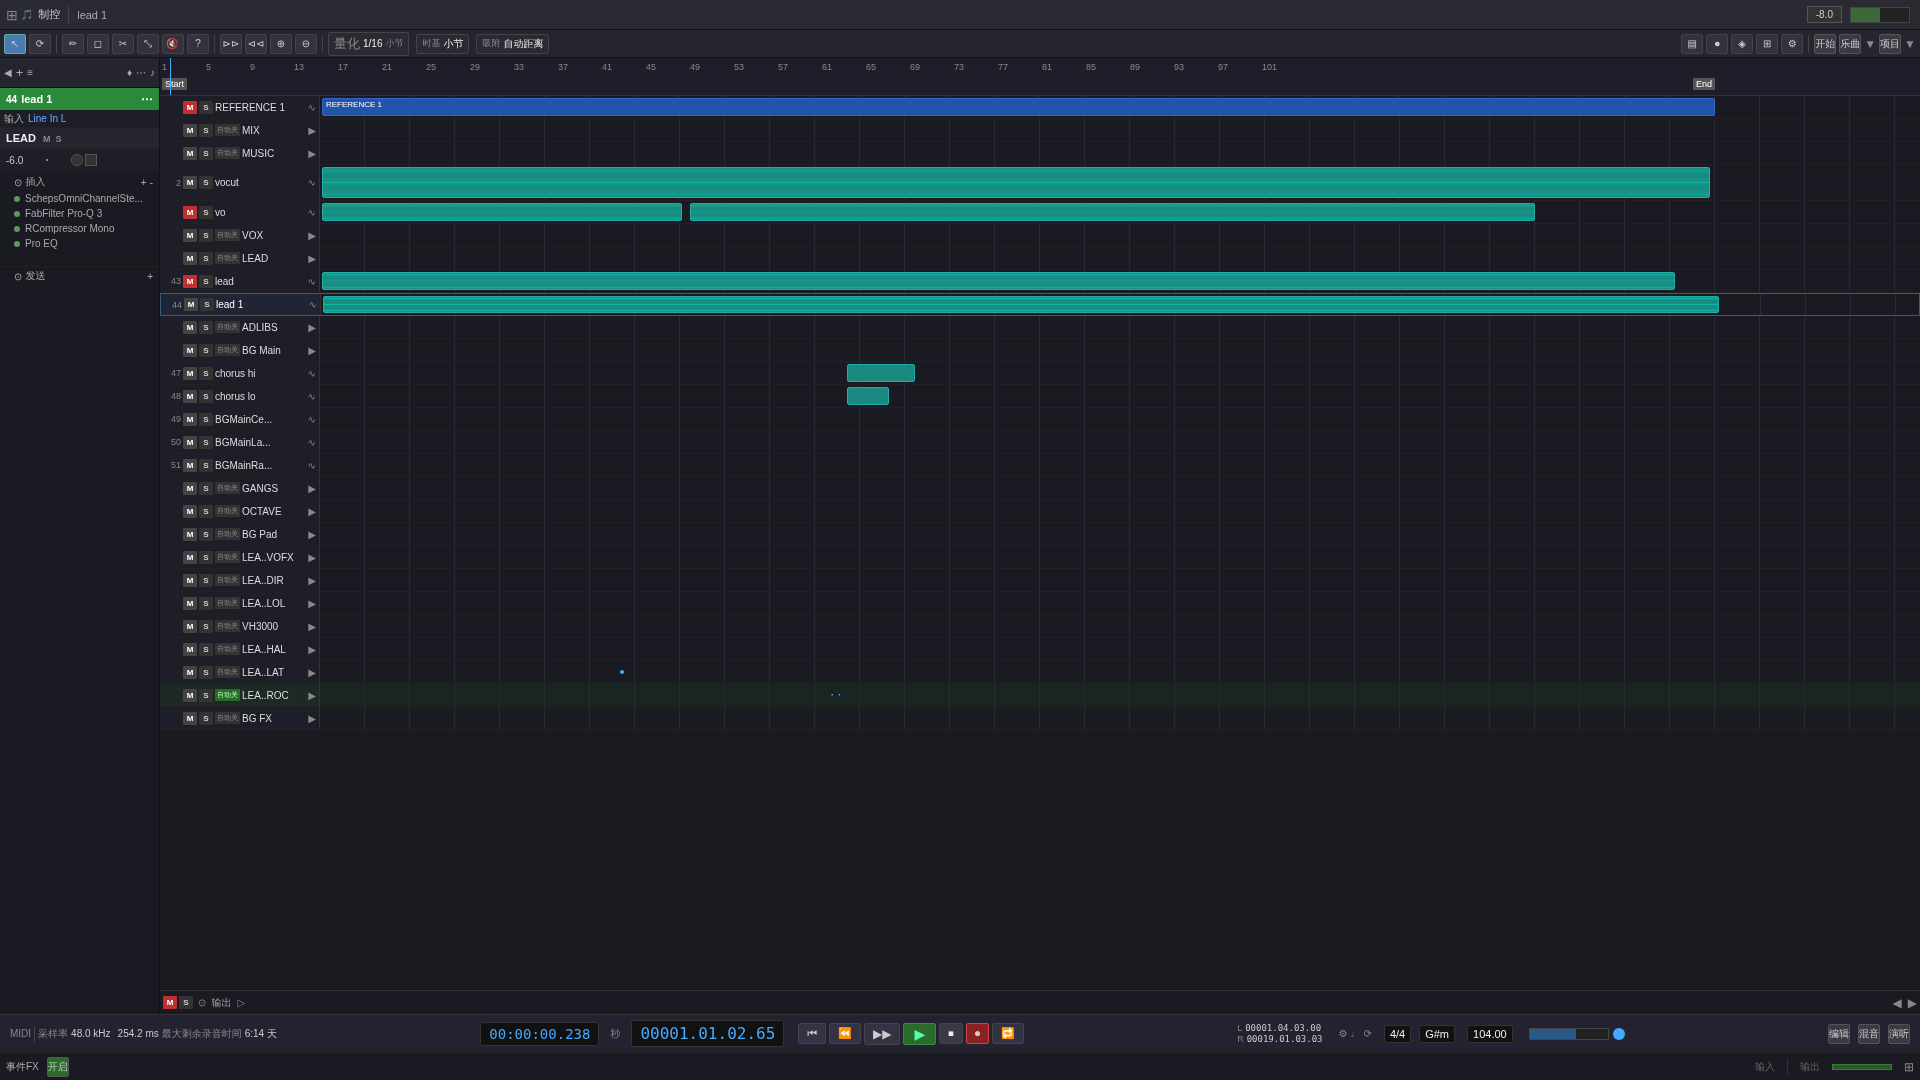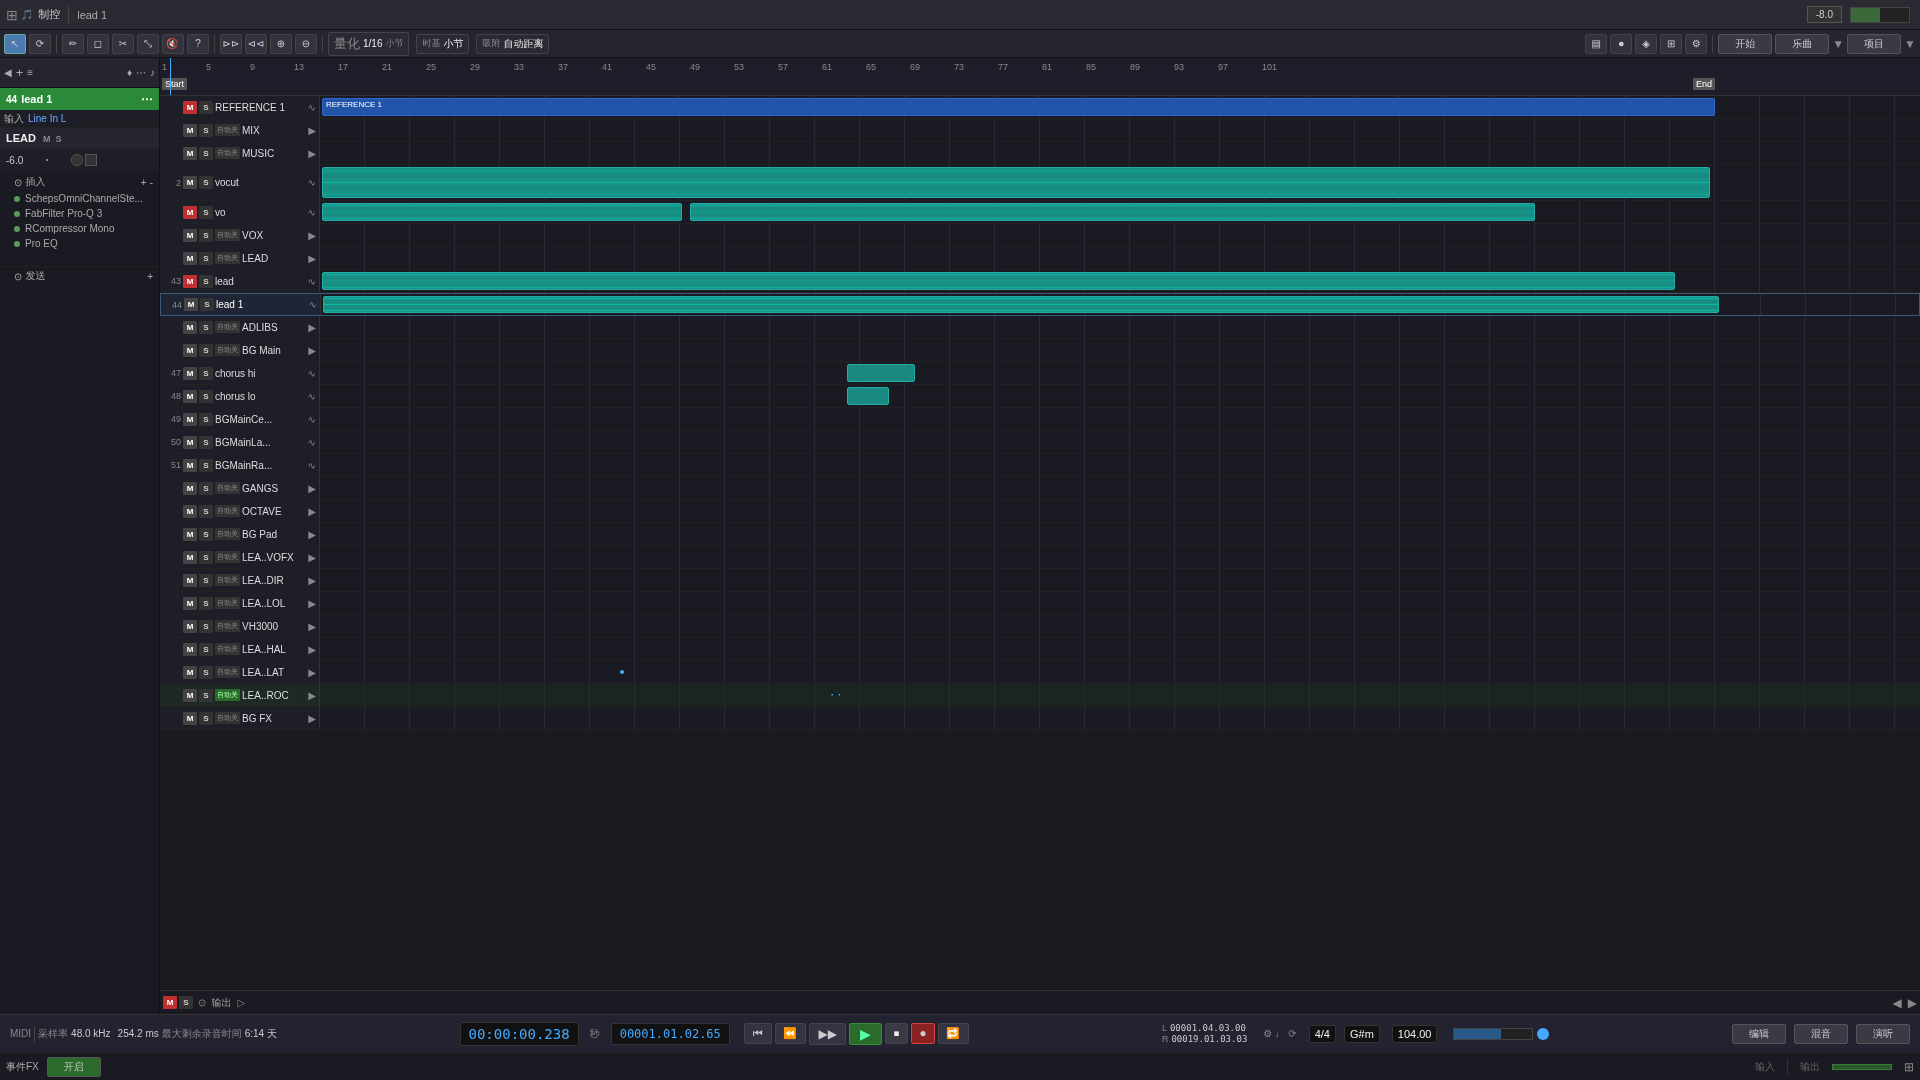--- a/index.html
+++ b/index.html
@@ -12,21 +12,21 @@
       display: flex;
       align-items: center;
       padding: 0 6px;
       gap: 4px;
       border-bottom: 1px solid #111;
     }
     .top-bar-btn {
       background: #3a3a44;
       border: 1px solid #555;
       color: #ccc;
-      padding: 2px 16px;
+      padding: 2px 0;
       font-size: 10px;
       cursor: pointer;
       border-radius: 2px;
     }
     .top-bar-spacer { flex: 1; }
 
     
     #toolbar {
       height: 28px;
       background: #252530;
@@ -887,21 +887,21 @@
     <span style="color:#ccc;font-size:10px;">48.0 kHz</span>
     <span style="color:#ccc;font-size:10px;margin-left:4px;">254.2 ms</span>
     <span style="font-size:10px;color:#888;">最大剩余录音时间</span>
     <span style="color:#ccc;font-size:10px;">6:14 天</span>
   </div>
 
   <div style="flex:1;"></div>
 
   <div class="time-display">00:00:00.238</div>
   <span style="font-size:10px;color:#888;margin:0 3px;">秒</span>
-  <div class="time-display" style="font-size:12px;">00001.01.02.65</div>
+  <div class="time-display" style="font-size:16px;">00001.01.02.65</div>
 
   <div style="display:flex;align-items:center;gap:3px;margin:0 6px;">
     <button class="transport-btn">⏮</button>
     <button class="transport-btn">⏪</button>
     <button class="transport-btn" style="font-size:12px;">▶▶</button>
     <button class="transport-btn play">▶</button>
     <button class="transport-btn stop">⏹</button>
     <button class="transport-btn" style="background:#8a2222;border-color:#cc4444;">⏺</button>
     <button class="transport-btn">🔁</button>
   </div>

